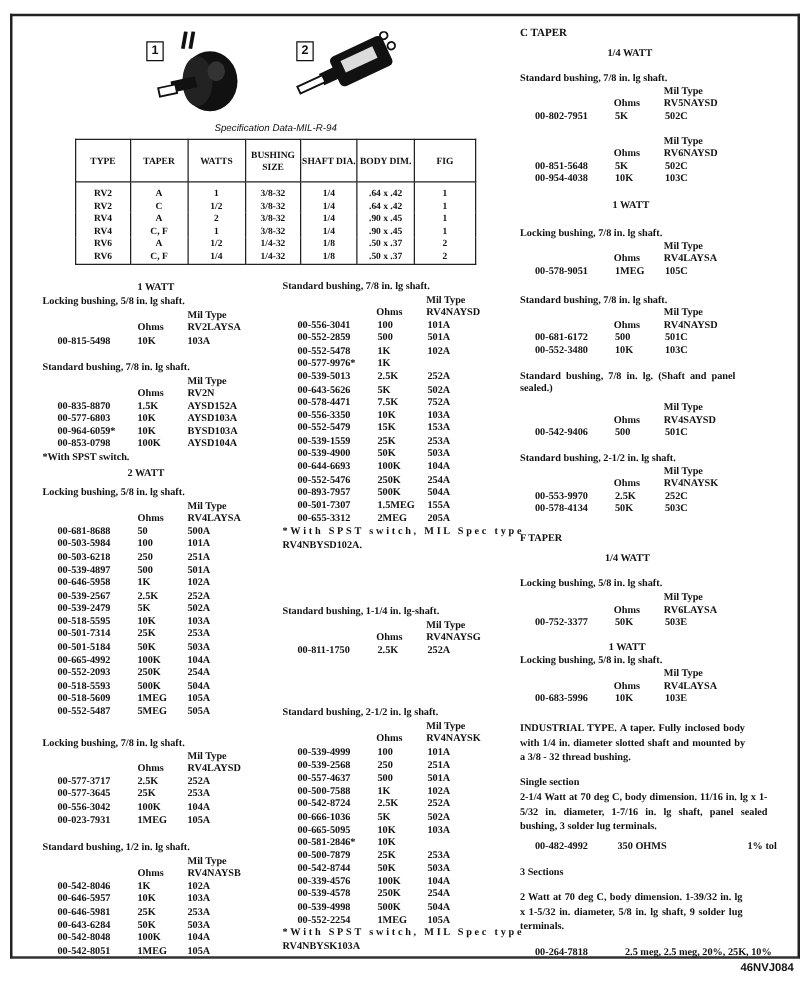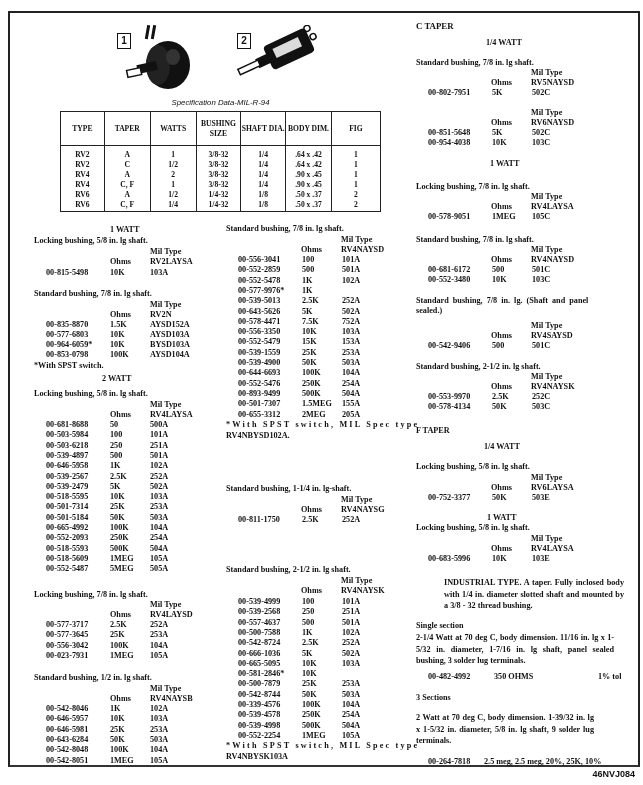--- a/index.html
+++ b/index.html
@@ -362,21 +362,21 @@
     <span style="left:0">00-644-6693</span>
     <span style="left:64px">100K</span>
     <span style="left:104px">104A</span>
   </div>
 <div class="row" style="left:238px;top:378.6px;">
     <span style="left:0">00-552-5476</span>
     <span style="left:64px">250K</span>
     <span style="left:104px">254A</span>
   </div>
 <div class="row" style="left:238px;top:388.9px;">
-    <span style="left:0">00-893-9499</span>
+    <span style="left:0">00-893-7957</span>
     <span style="left:64px">500K</span>
     <span style="left:104px">504A</span>
   </div>
 <div class="row" style="left:238px;top:399.2px;">
     <span style="left:0">00-501-7307</span>
     <span style="left:64px">1.5MEG</span>
     <span style="left:104px">155A</span>
   </div>
 <div class="row" style="left:238px;top:409.5px;">
     <span style="left:0">00-655-3312</span>
@@ -567,29 +567,29 @@
 <div class="sect" style="left:416px;top:523px;">Locking bushing, 5/8 in. lg shaft.</div>
 <div class="sect" style="left:531px;top:534px;">Mil Type</div>
 <div class="sect" style="left:491px;top:544px;">Ohms</div>
 <div class="sect" style="left:531px;top:544px;">RV4LAYSA</div>
 <div class="row" style="left:428px;top:554px;">
     <span style="left:0">00-683-5996</span>
     <span style="left:64px">10K</span>
     <span style="left:104px">103E</span>
   </div>
 
-<div class="para" style="left:416px;top:577px;width:180px;margin-left:28px;">INDUSTRIAL TYPE. A taper. Fully inclosed body with 1/4 in. diameter slotted shaft and mounted by a 3/8 - 32 thread bushing.</div>
+<div class="para" style="left:416px;top:577px;width:180px;">INDUSTRIAL TYPE. A taper. Fully inclosed body with 1/4 in. diameter slotted shaft and mounted by a 3/8 - 32 thread bushing.</div>
 <div class="sect" style="left:416px;top:621px;">Single section</div>
 <div class="para" style="left:416px;top:632px;width:198px;">2-1/4 Watt at 70 deg C, body dimension. 11/16 in. lg x 1-5/32 in. diameter, 1-7/16 in. lg shaft, panel sealed bushing, 3 solder lug terminals.</div>
 <div class="row" style="left:428px;top:672px;">
     <span style="left:0">00-482-4992</span>
     <span style="left:66px">350 OHMS</span>
     <span style="left:170px">1% tol</span>
   </div>
 
 <div class="sect" style="left:416px;top:693px;">3 Sections</div>
 <div class="para" style="left:416px;top:712px;width:178px;">2 Watt at 70 deg C, body dimension. 1-39/32 in. lg x 1-5/32 in. diameter, 5/8 in. lg shaft, 9 solder lug terminals.</div>
 <div class="row" style="left:428px;top:757px;">
     <span style="left:0">00-264-7818</span>
-    <span style="left:56px">2.5 meg, 2.5 meg, 20%, 25K, 10%</span>
+    <span style="left:72px">2.5 meg, 2.5 meg, 20%, 25K, 10%</span>
   </div>
 
 <div class="code">46NVJ084</div>
 
 </body></html>

